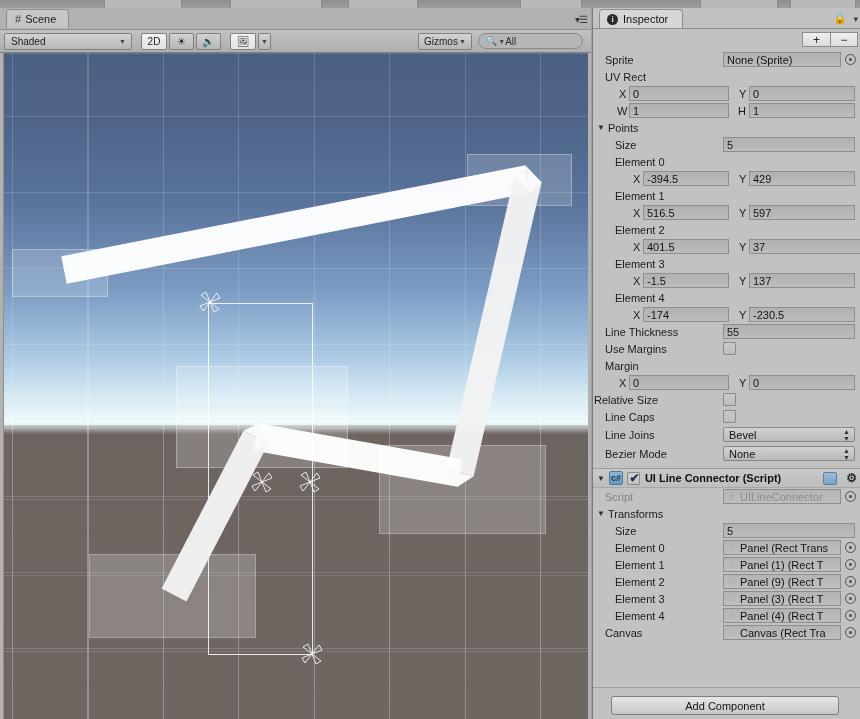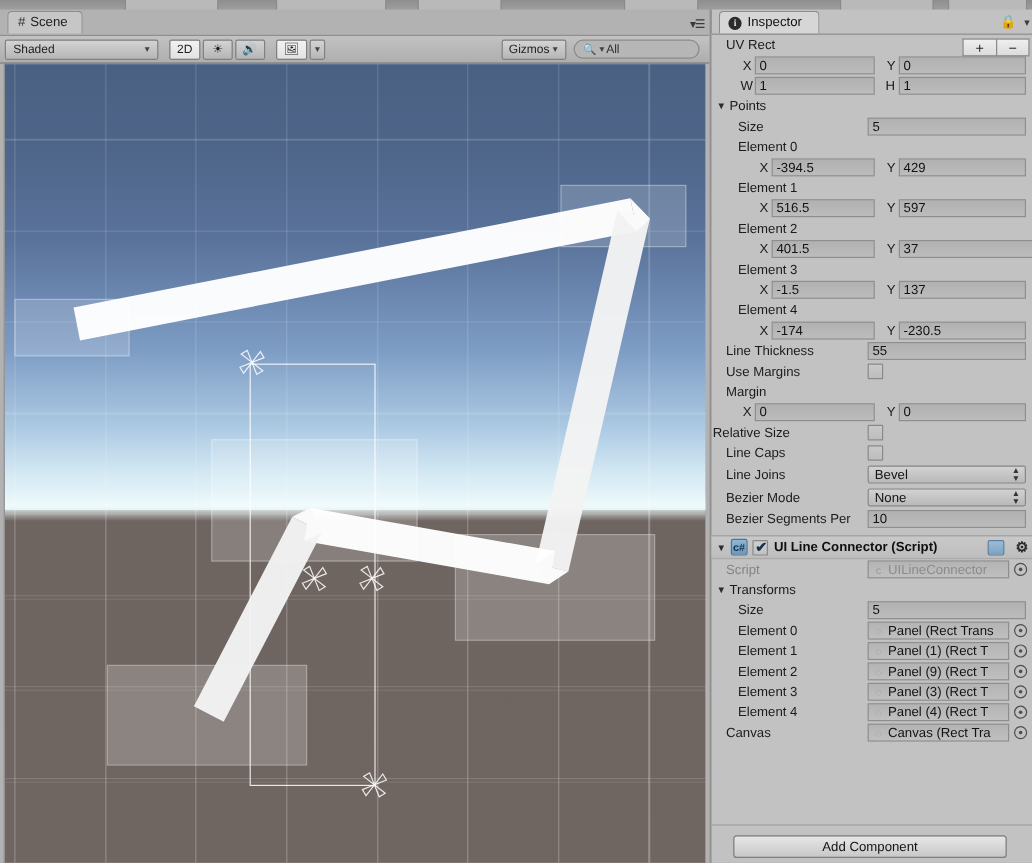--- a/index.html
+++ b/index.html
@@ -428,20 +428,27 @@
 
       <div class="plusminus">
         <div class="pm-btn">
           <span>+</span>
         </div>
         <div class="pm-btn">
           <span>−</span>
         </div>
       </div>
 
+      <div class="row" style="margin-top:22px;">
+        <span class="lbl" style="margin-left:12px;">Sprite</span>
+        <div class="field" style="position:absolute; left:130px; width:118px;">
+          <span>None (Sprite)</span>
+        </div>
+        <div class="target-ico" style="right:5px;"></div>
+      </div>
 
       <div class="row">
         <span class="lbl" style="margin-left:12px;">UV Rect</span>
       </div>
       <div class="row">
         <span class="lbl" style="position:absolute; left:26px;">X</span>
         <div class="field" style="position:absolute; left:36px; width:100px;">
           <span>0</span>
         </div>
         <span class="lbl" style="position:absolute; left:146px;">Y</span>
@@ -584,26 +591,20 @@
         </div>
       </div>
       <div class="row" style="height:19px;">
         <span class="lbl" style="margin-left:12px;">Bezier Mode</span>
         <div class="dd" style="position:absolute; left:130px; width:132px;">
           <span>None</span>
           <span class="dd-arrows">▲<br>▼</span>
         </div>
       </div>
 
-      <div class="row">
-        <span class="lbl" style="margin-left:12px; max-width:116px; overflow:hidden;">Bezier Segments Per</span>
-        <div class="field" style="position:absolute; left:130px; width:132px;">
-          <span>10</span>
-        </div>
-      </div>
 
       <div class="comp-header" style="margin-top:5px;">
         <span class="tri">▼</span>
         <span class="script-badge">c#</span>
         <span class="chk-on"></span>
         <span style="margin-left:1px;">UI Line Connector (Script)</span>
         <span class="book-ico"></span>
         <span class="gear-ico">⚙</span>
       </div>
 

